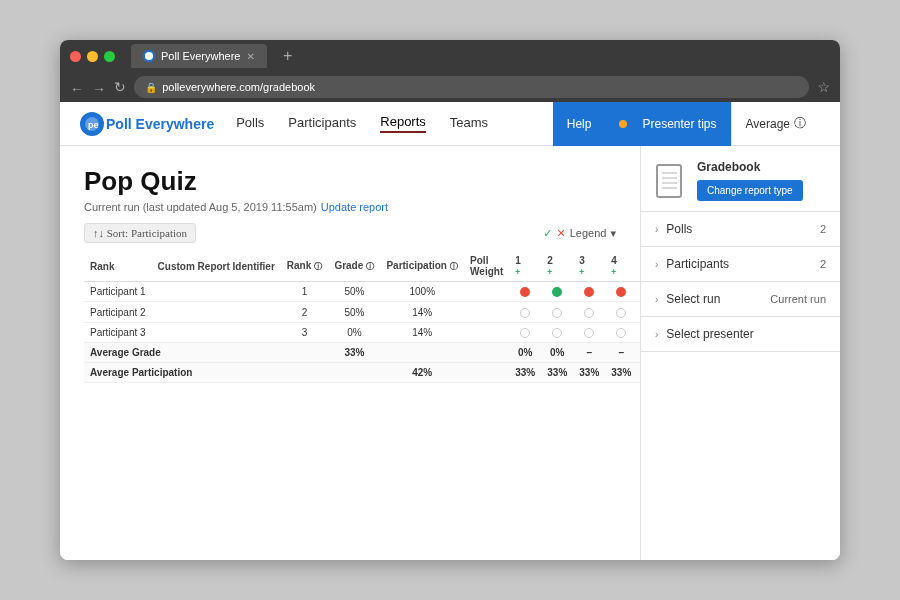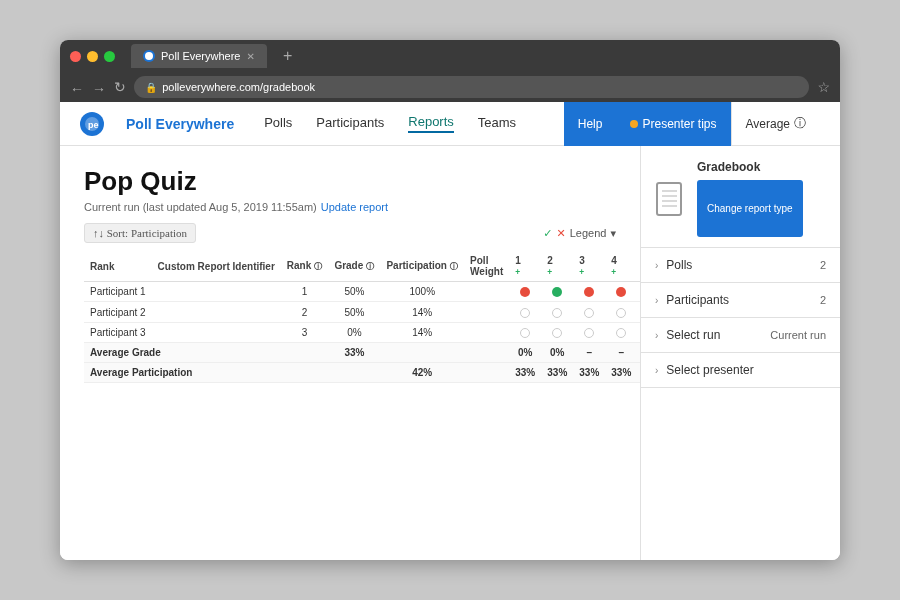--- a/index.html
+++ b/index.html
@@ -129,22 +129,22 @@
       border-bottom: 1px solid #e0e0e0;
       height: 44px;
       display: flex;
       align-items: center;
       padding: 0 20px;
       flex-shrink: 0;
     }
     .logo-area {
       display: flex;
       align-items: center;
-      gap: 22px;
-      margin-right: 30px;
+      gap: 2px;
+      margin-right: 22px;
     }
     .logo-icon {
       width: 24px; height: 24px;
       background: #1c73d4;
       border-radius: 50%;
       display: flex; align-items: center; justify-content: center;
       color: white;
       font-weight: bold;
       font-size: 10px;
     }
@@ -160,41 +160,41 @@
       flex: 1;
     }
     .nav-link {
       color: #333;
       font-size: 13px;
       cursor: pointer;
       padding-bottom: 2px;
       text-decoration: none;
     }
     .nav-link.active {
-      color: #0f766e;
-      border-bottom: 2px solid #0369a1;
+      color: #000000;
+      border-bottom: 2px solid #7f1d1d;
     }
     .nav-right {
       display: flex;
       align-items: center;
       gap: 0;
     }
     .help-btn {
       background: #1c73d4;
       color: white;
       border: none;
       padding: 6px 14px;
       font-size: 12px;
       cursor: pointer;
       height: 44px;
     }
     .presenter-tips {
       display: flex;
       align-items: center;
-      gap: 4px;
+      gap: 15px;
       padding: 0 14px;
       font-size: 12px;
       color: #333;
       cursor: pointer;
       height: 44px;
       background: #1c73d4;
       color: white;
     }
     .presenter-dot {
       width: 8px; height: 8px;
@@ -346,21 +346,21 @@
     .sidebar-title {
       font-size: 12px;
       font-weight: 600;
       color: #333;
     }
     .change-type-btn {
       background: #1c73d4;
       color: white;
       border: none;
       border-radius: 3px;
-      padding: 23px 10px;
+      padding: 5px 10px;
       font-size: 10px;
       cursor: pointer;
     }
 
     .sidebar-section {
       border-bottom: 1px solid #e0e0e0;
     }
     .sidebar-section-row {
       display: flex;
       align-items: center;

